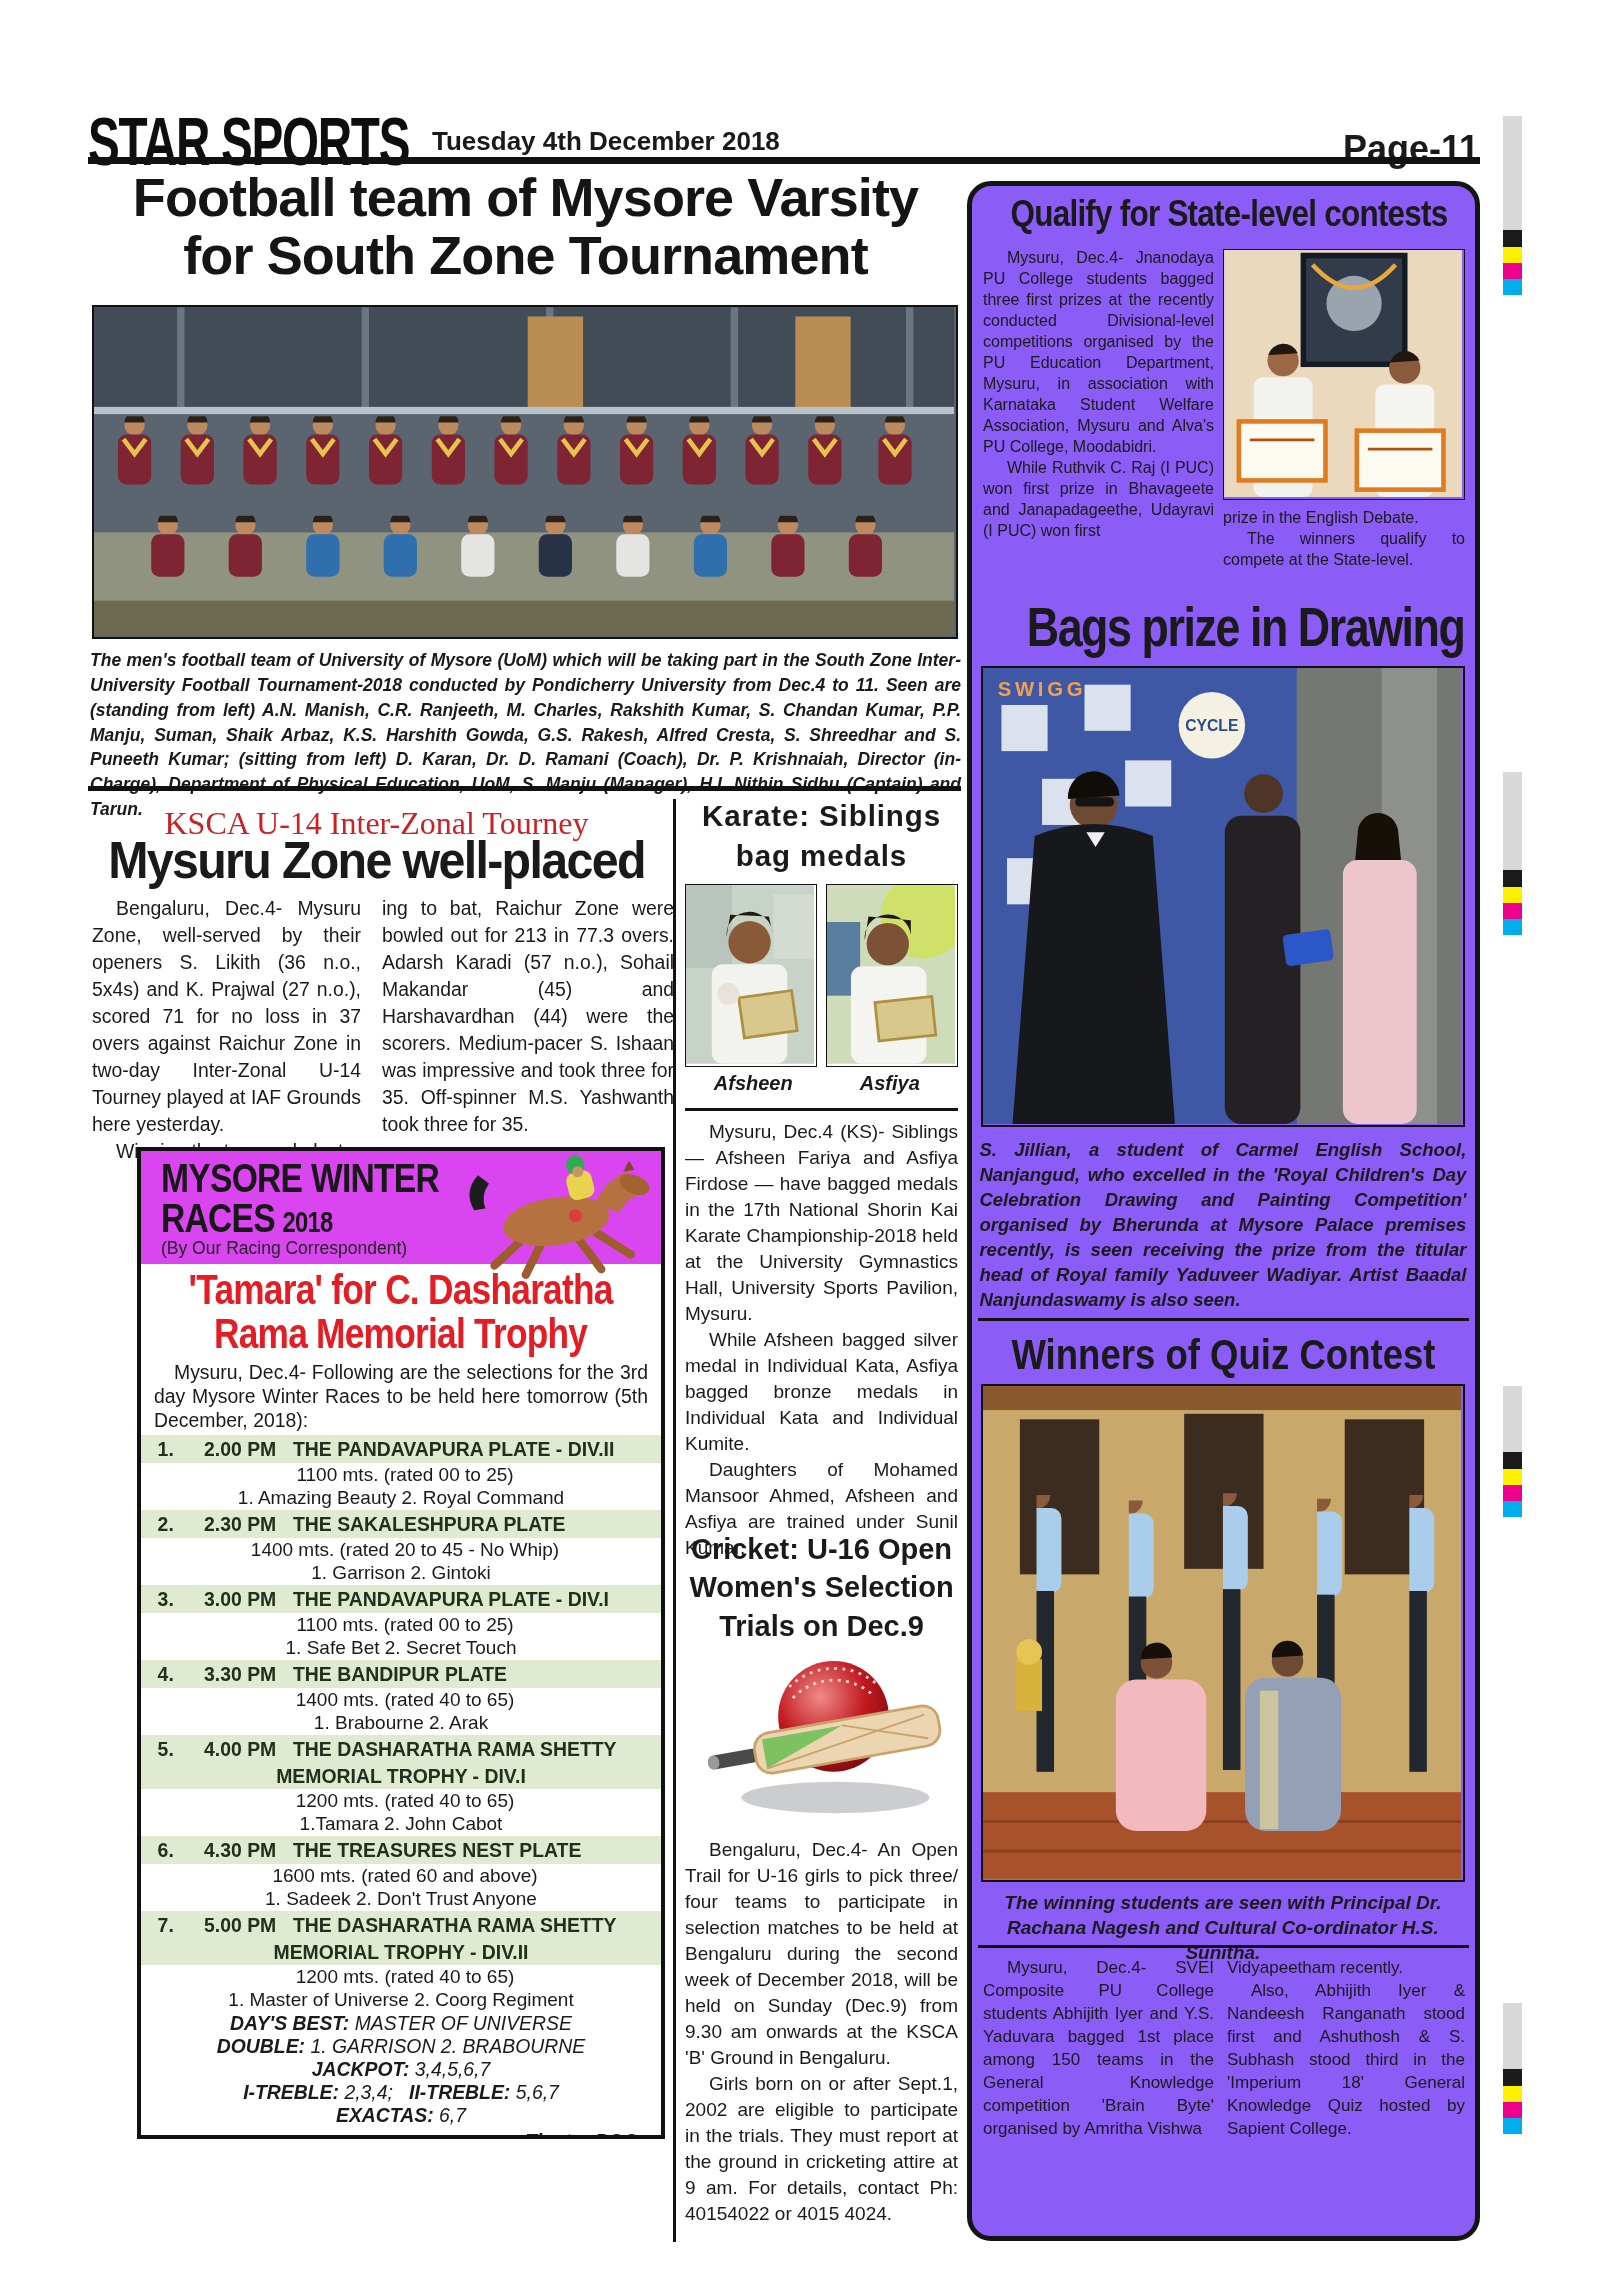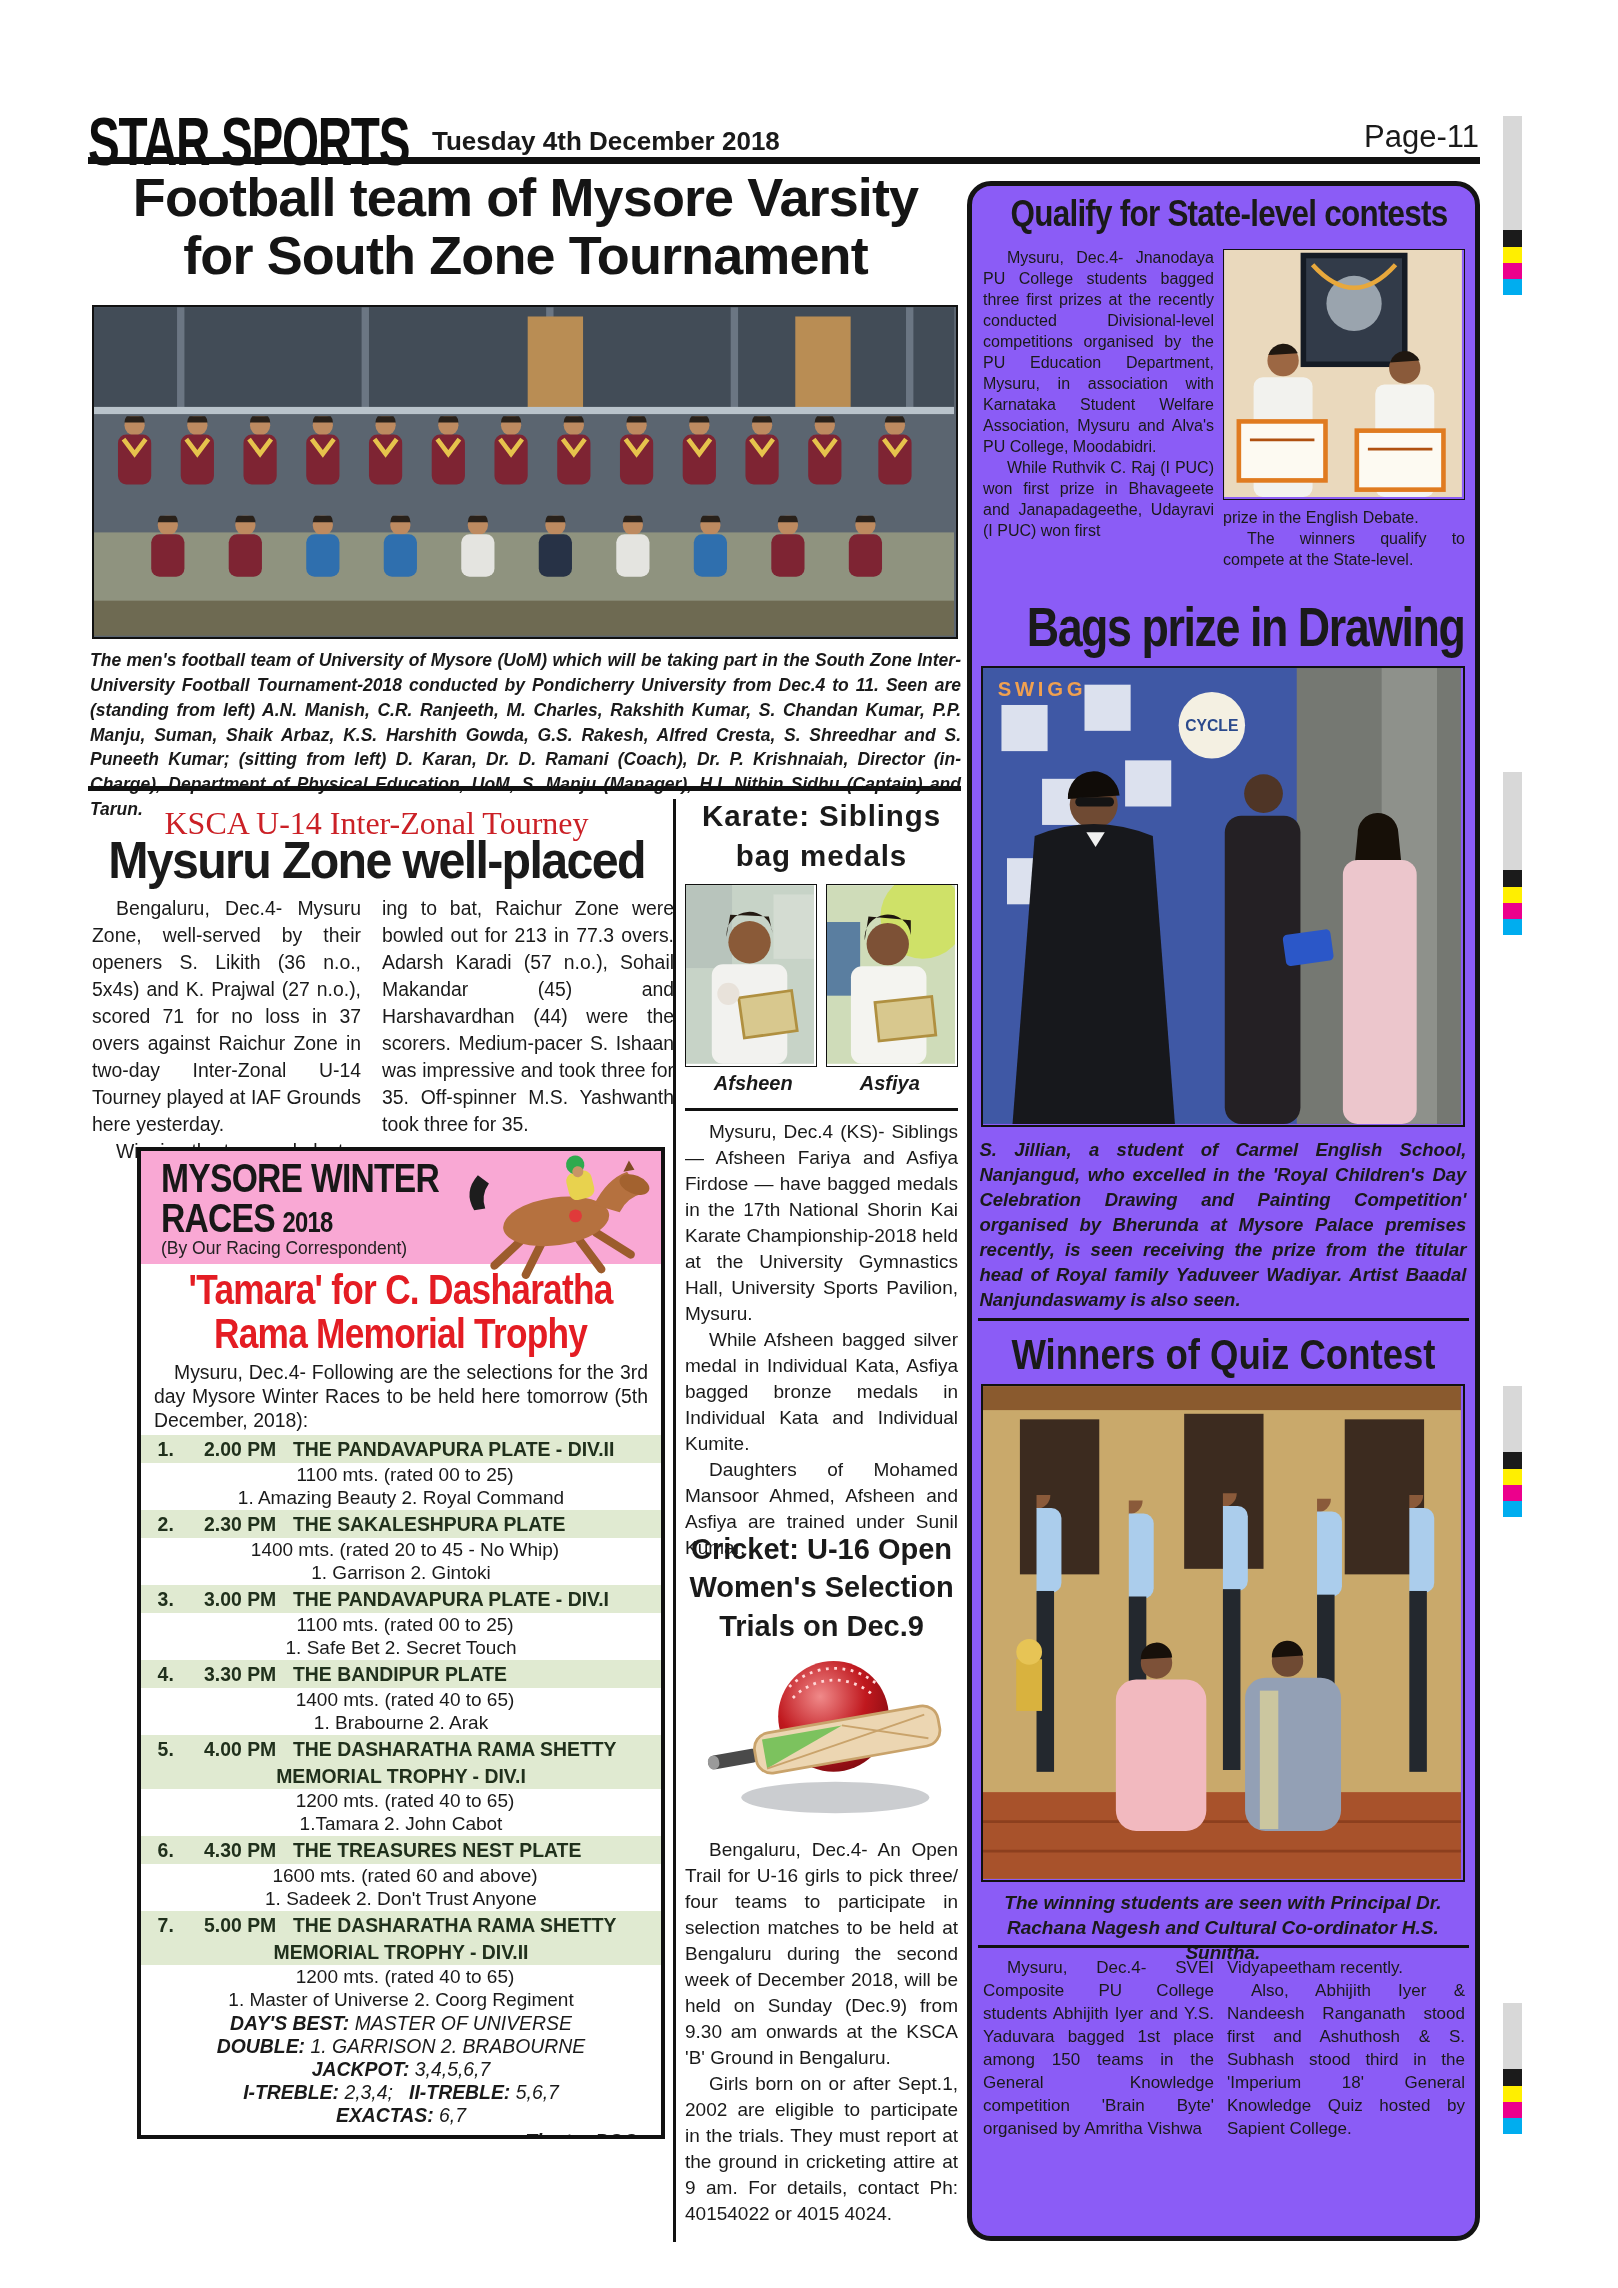--- a/index.html
+++ b/index.html
@@ -4,21 +4,21 @@
 <style>
   html,body{margin:0;padding:0;background:#e9e9e9;}
   .page{position:relative;width:1619px;height:2289px;background:#ffffff;
         font-family:"Liberation Sans",sans-serif;color:#1a1a1a;overflow:hidden;}
   .abs{position:absolute;}
   .condX{display:inline-block;transform:scaleX(.82);transform-origin:center top;white-space:nowrap;}
   
   .masthead{left:88px;top:102px;font-size:68px;font-weight:bold;letter-spacing:-1.8px;
             transform:scaleX(.70);transform-origin:left top;color:#0e0e0e;white-space:nowrap;}
   .dateline{left:432px;top:126px;font-size:26px;font-weight:bold;}
-  .pagenum{left:1329px;top:119px;width:150px;text-align:right;font-size:31px;font-weight:normal;}
+  .pagenum{left:1329px;top:128px;width:150px;text-align:right;font-size:36px;font-weight:bold;}
   .hrule1{left:88px;top:157px;width:1392px;height:6.5px;background:#111;}
   
   .fb-head{left:88px;top:168px;width:875px;text-align:center;font-weight:bold;
            font-size:54px;line-height:1.08;letter-spacing:-0.9px;color:#151515;}
   .fb-photo{left:92px;top:305px;width:866px;height:334px;border:2.8px solid #111;box-sizing:border-box;background:#5b6570;}
   .fb-caption{left:90px;top:648px;width:871px;font-size:17.5px;font-weight:bold;font-style:italic;
               line-height:1.42;text-align:justify;}
   .hrule2{left:88px;top:786px;width:873px;height:4.6px;background:#111;}
   .vdiv{left:673px;top:799px;width:2.8px;height:1443px;background:#111;}
   
@@ -27,21 +27,21 @@
   .ksca-head{left:88px;top:834px;width:577px;text-align:center;font-size:52px;font-weight:bold;
              letter-spacing:-1.8px;line-height:1;}
   .bodytxt{font-size:19.4px;line-height:27px;text-align:justify;}
   .bodytxt p{margin:0;}
   .indent{text-indent:24px;}
   .ksca-c1{left:92px;top:895px;width:269px;}
   .ksca-c2{left:382px;top:895px;width:292px;}
   
   .races-box{left:137px;top:1147px;width:528px;height:992px;border:4.6px solid #111;
              box-sizing:border-box;background:#fff;overflow:hidden;}
-  .races-green{position:relative;height:113px;background:#f9a8d4;}
+  .races-green{position:relative;height:113px;background:#d946ef;}
   .rg-t1{position:absolute;left:20px;top:3.7px;font-size:41px;font-weight:bold;letter-spacing:-0.9px;
          transform:scaleX(.82);transform-origin:left top;white-space:nowrap;color:#181818;}
   .rg-t2{position:absolute;left:20px;top:44px;font-size:41px;font-weight:bold;letter-spacing:-0.9px;
          transform:scaleX(.82);transform-origin:left top;white-space:nowrap;color:#181818;}
   .rg-year{font-size:29px;margin-left:9.2px;}
   .rg-by{position:absolute;left:20px;top:87px;font-size:17.5px;color:#222;}
   .horse{position:absolute;right:3.7px;top:-7.4px;}
   .races-redhead{margin-top:3.7px;text-align:center;color:#e41c23;font-weight:bold;
                  font-size:43px;line-height:1.02;letter-spacing:-0.9px;}
   .races-intro{margin:4.6px 13px 2.8px 13px;font-size:19.4px;line-height:24px;text-align:justify;text-indent:20px;}

